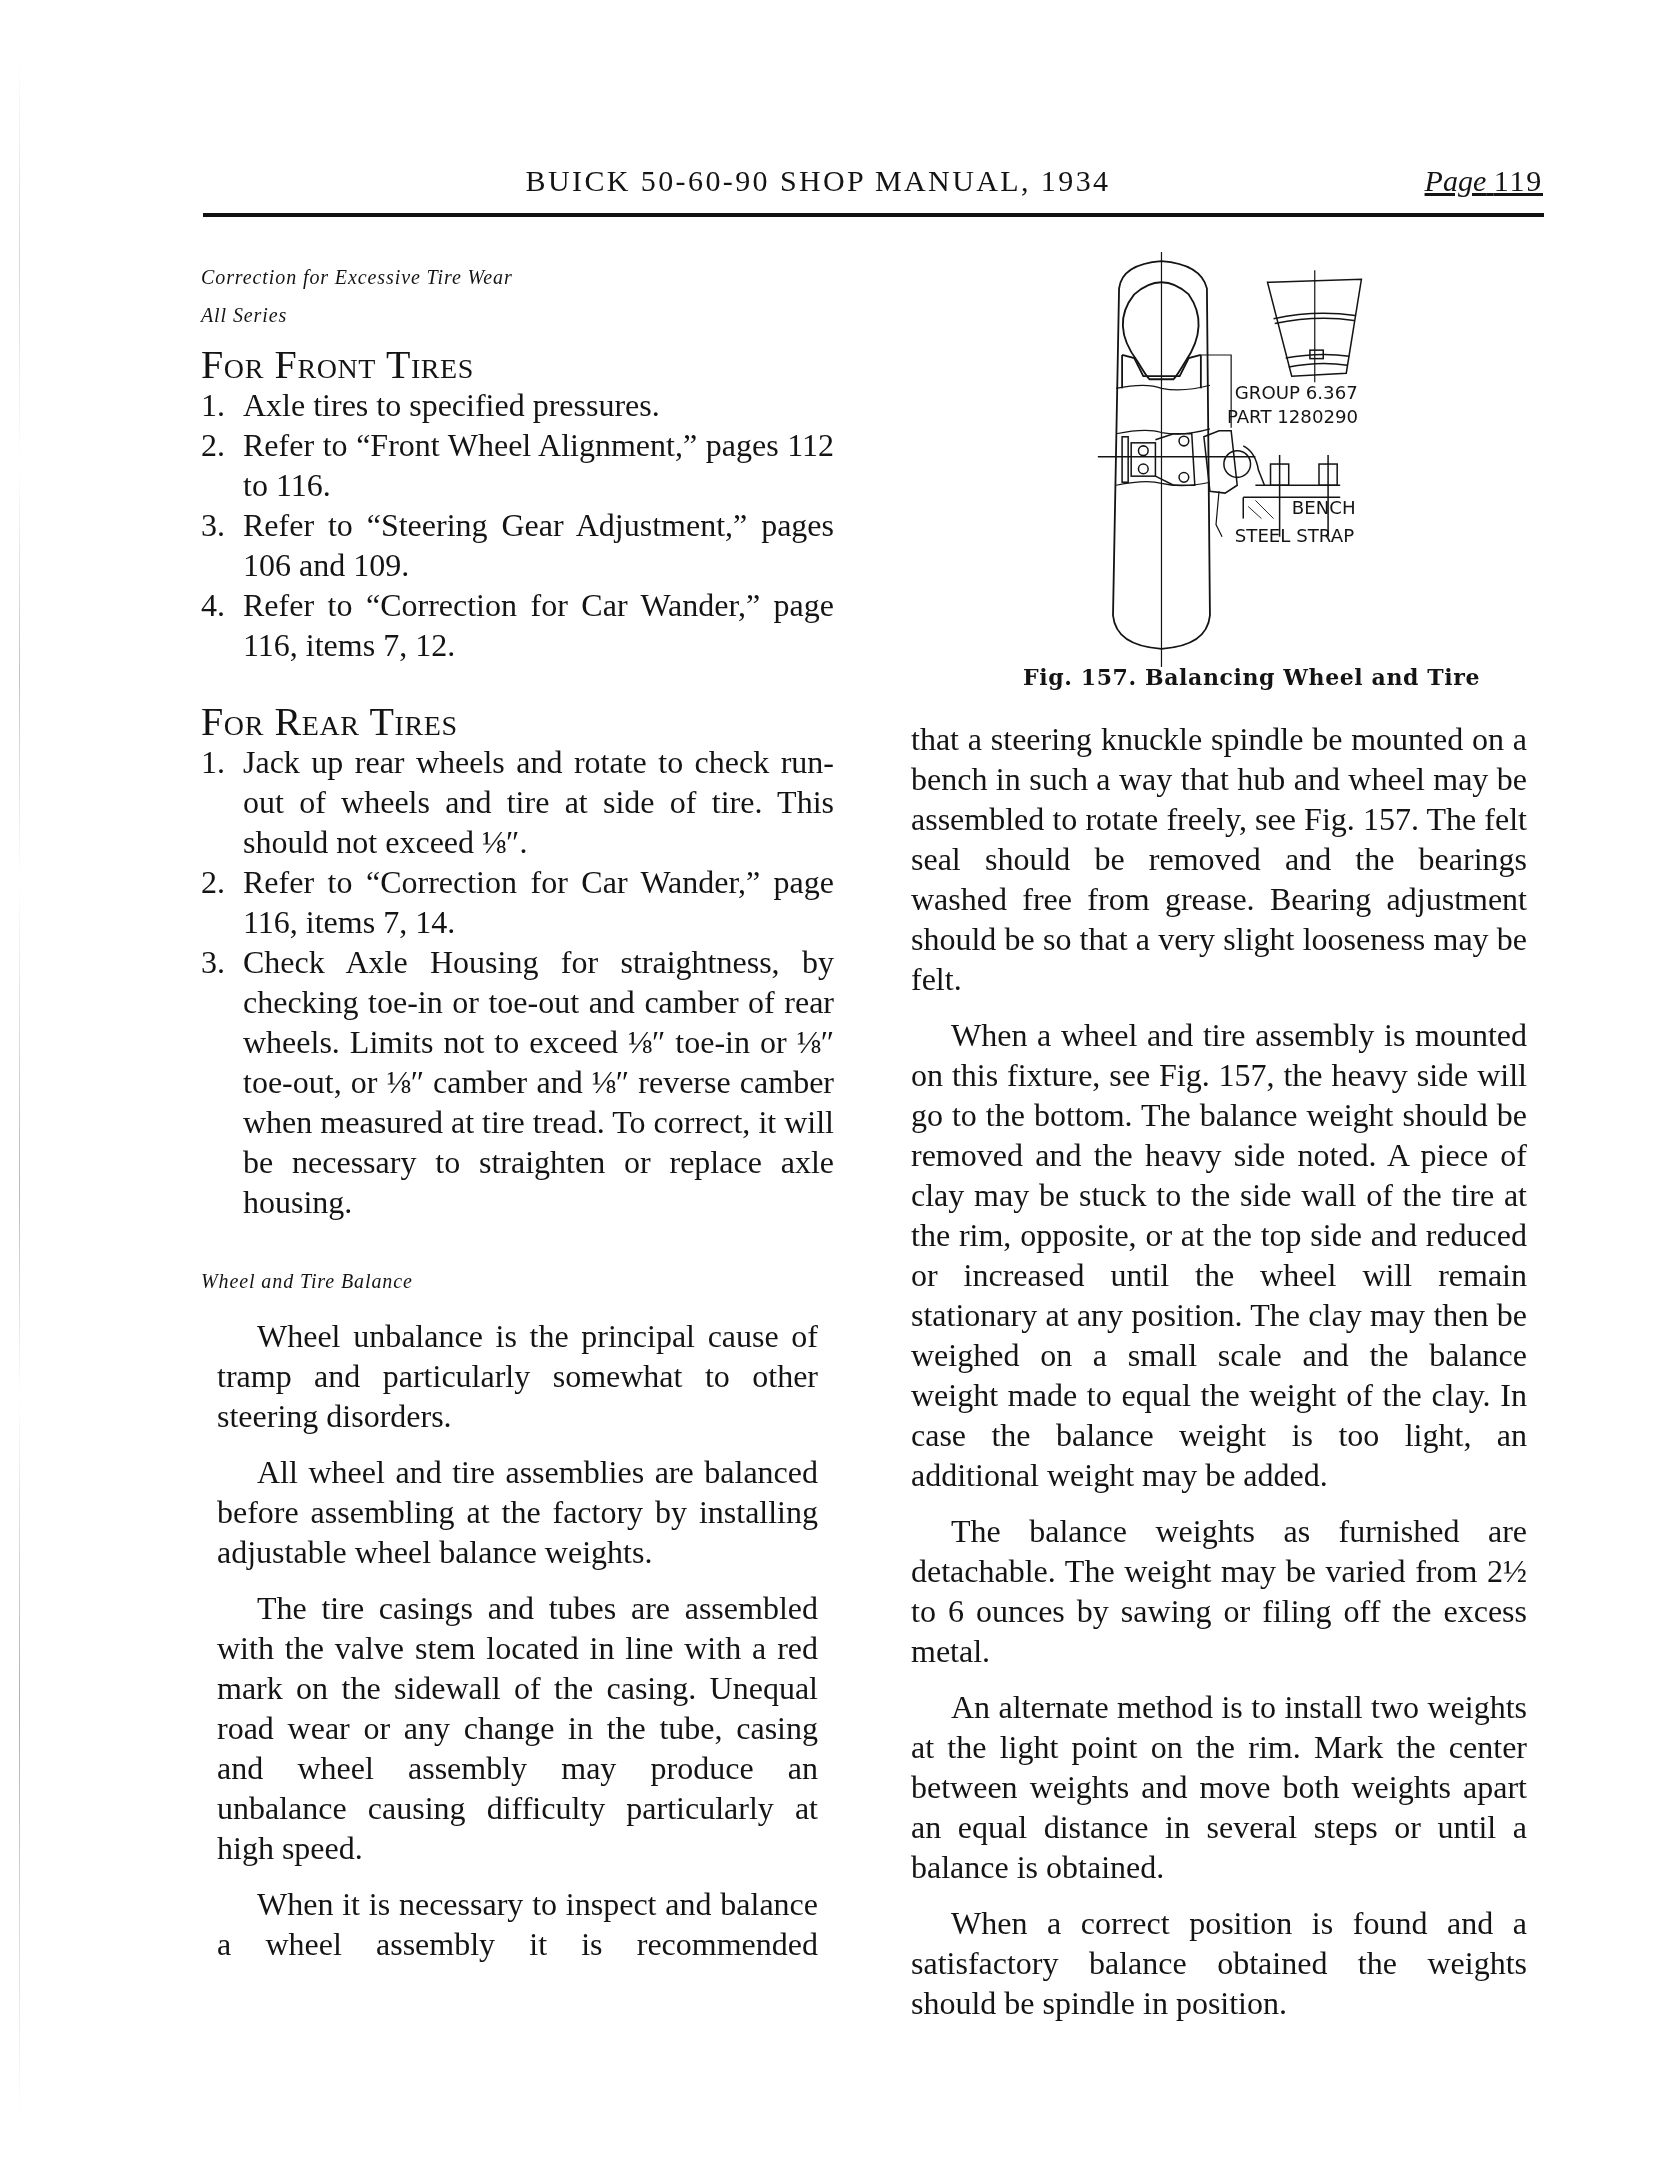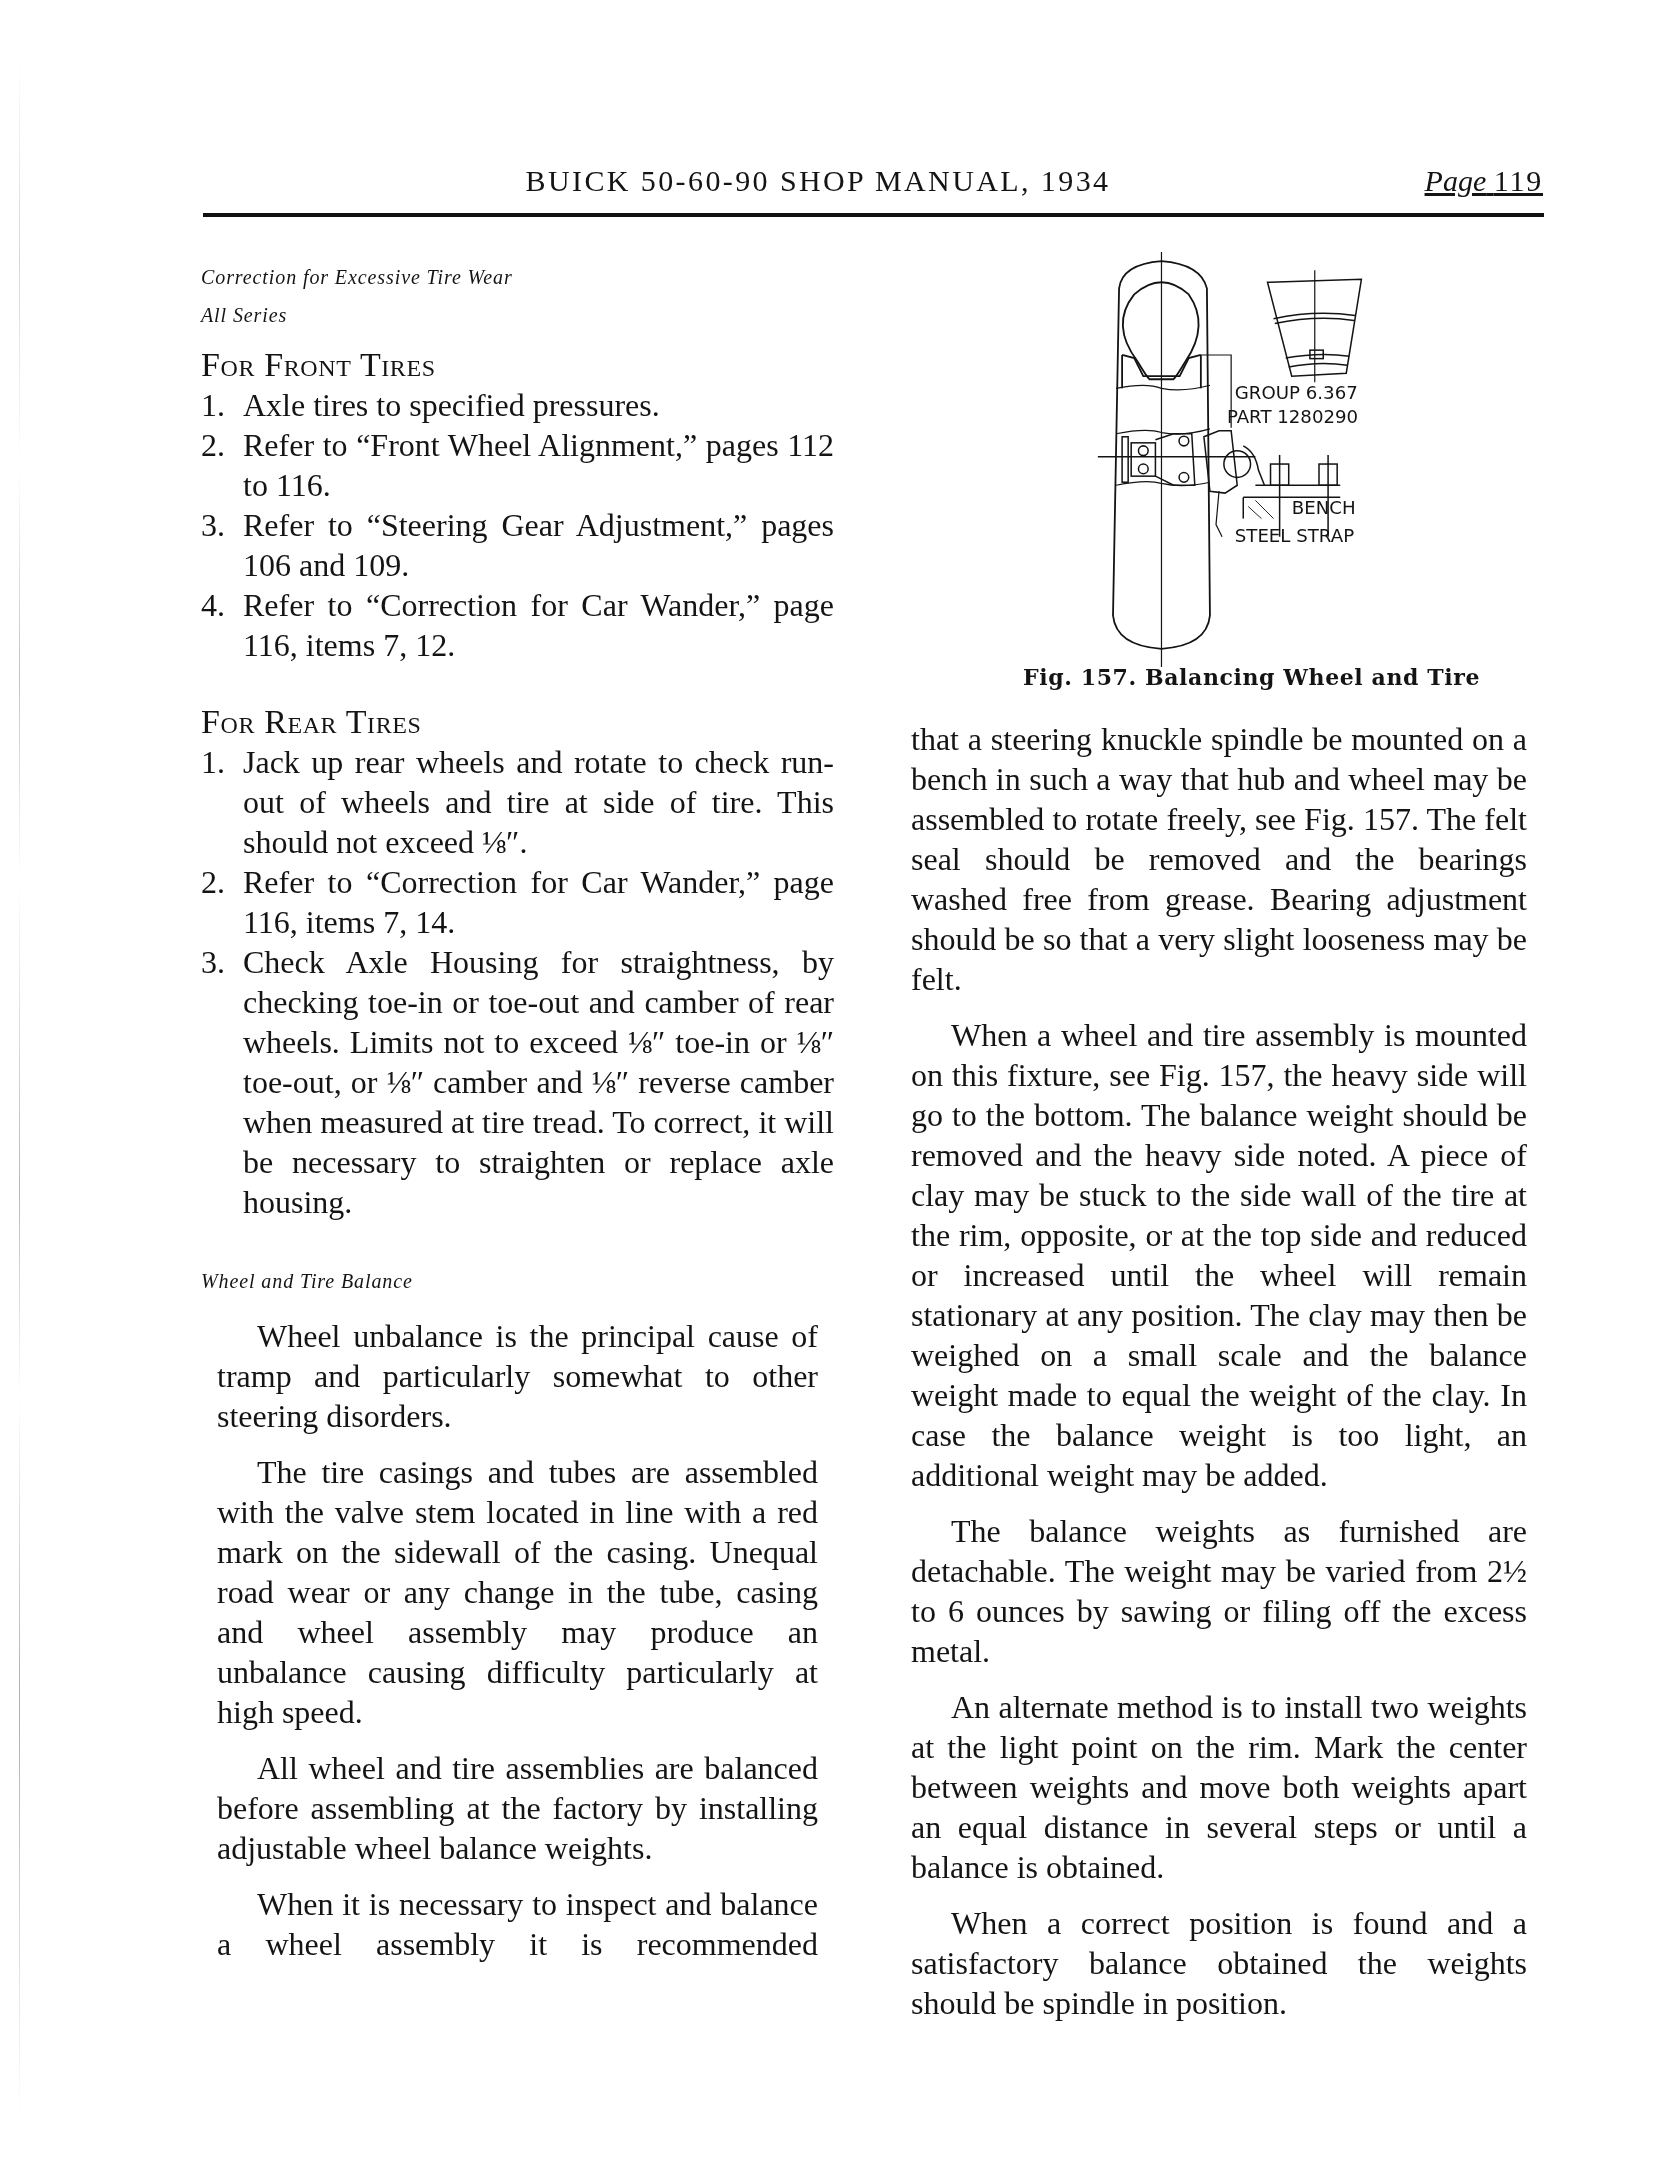--- a/index.html
+++ b/index.html
@@ -14,21 +14,21 @@
   .header-page { position:absolute; right:0; top:0; font-family:"Liberation Serif",serif;
                  font-style:italic; font-size:30px;text-decoration:underline; }
   .header-page .num { font-style:normal; letter-spacing:1.8px; }
   .header-rule { position:absolute; left:203px; top:213px; width:1341px; height:3.6px; background:#111; }
 
   .col { position:absolute; font-family:"Liberation Serif",serif; font-size:32px; line-height:40px; }
   .col-left { left:201px; top:258px; width:633px; }
   .col-right { left:895px; top:703px; width:648px; }
 
   .h-italic { font-style:italic; font-size:20px; line-height:38px; letter-spacing:0.9px; }
-  .smallcaps { font-variant:small-caps; font-size:34px; letter-spacing:0.6px; margin-top:9.7px; line-height:41px; }
+  .smallcaps { font-variant:small-caps; font-size:40px; letter-spacing:0.6px; margin-top:9.7px; line-height:41px; }
   ol.steps { list-style:none; margin:0; padding:0; }
   ol.steps li { position:relative; padding-left:42px; text-align:justify; text-align-last:left; }
   ol.steps li .n { position:absolute; left:0; top:0; }
   .gap-lg { height:40px; }
   .gap-md { height:27px; }
   p.para { margin:16px; text-indent:40px; text-align:justify; }
   p.para + p.para { margin-top:11px; }
 
   .figure { position:absolute; left:1055px; top:252px; width:425px; height:415px; }
   .figure svg { width:100%; height:100%; }
@@ -66,22 +66,22 @@
   <div class="smallcaps">For Rear Tires</div>
   <ol class="steps">
     <li><span class="n">1.</span><span>Jack up rear wheels and rotate to check run-out of wheels and tire at side of tire. This should not exceed ⅛″.</span></li>
     <li><span class="n">2.</span><span>Refer to “Correction for Car Wander,” page 116, items 7, 14.</span></li>
     <li><span class="n">3.</span><span>Check Axle Housing for straightness, by checking toe-in or toe-out and camber of rear wheels. Limits not to exceed ⅛″ toe-in or ⅛″ toe-out, or ⅛″ camber and ⅛″ reverse camber when measured at tire tread. To correct, it will be necessary to straighten or replace axle housing.</span></li>
   </ol>
 
   <div class="gap-lg"></div>
   <div class="h-italic" style="margin-bottom:7.3px;">Wheel and Tire Balance</div>
   <p class="para">Wheel unbalance is the principal cause of tramp and particularly somewhat to other steering disorders.</p>
+  <p class="para">All wheel and tire assemblies are balanced before assembling at the factory by installing adjustable wheel balance weights.</p>
   <p class="para">The tire casings and tubes are assembled with the valve stem located in line with a red mark on the sidewall of the casing. Unequal road wear or any change in the tube, casing and wheel assembly may produce an unbalance causing difficulty particularly at high speed.</p>
-  <p class="para">All wheel and tire assemblies are balanced before assembling at the factory by installing adjustable wheel balance weights.</p>
   <p class="para" style="text-align-last:justify;">When it is necessary to inspect and balance a wheel assembly it is recommended</p>
 </div>
 
 <div class="figure">
   <svg viewBox="0 0 700 685" fill="none" stroke="#141414" stroke-width="3">
 
     <path d="M105 60 Q110 20 175 15 Q240 20 250 60 L255 600 Q250 650 175 655 Q100 650 95 600 Z"></path>
 
     <path d="M135 180 Q90 120 130 70 Q175 30 220 70 Q255 120 215 180 Q200 205 195 210 L155 210 Q150 205 135 180"></path>
 

